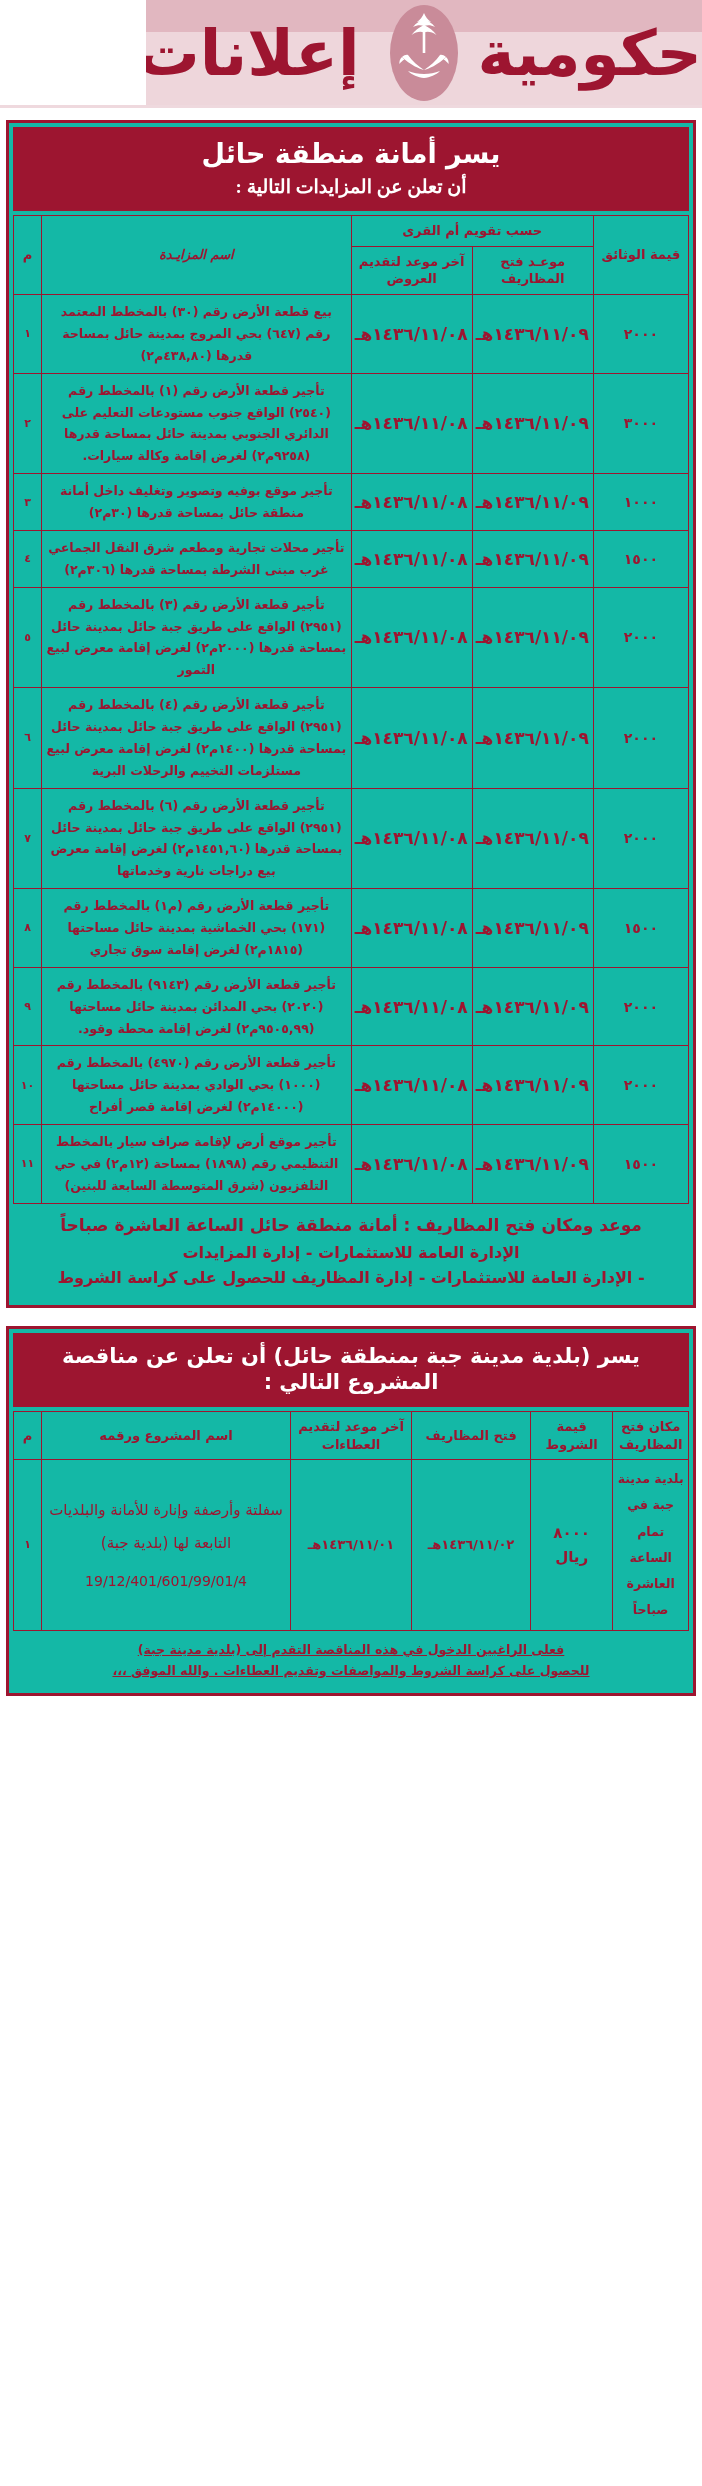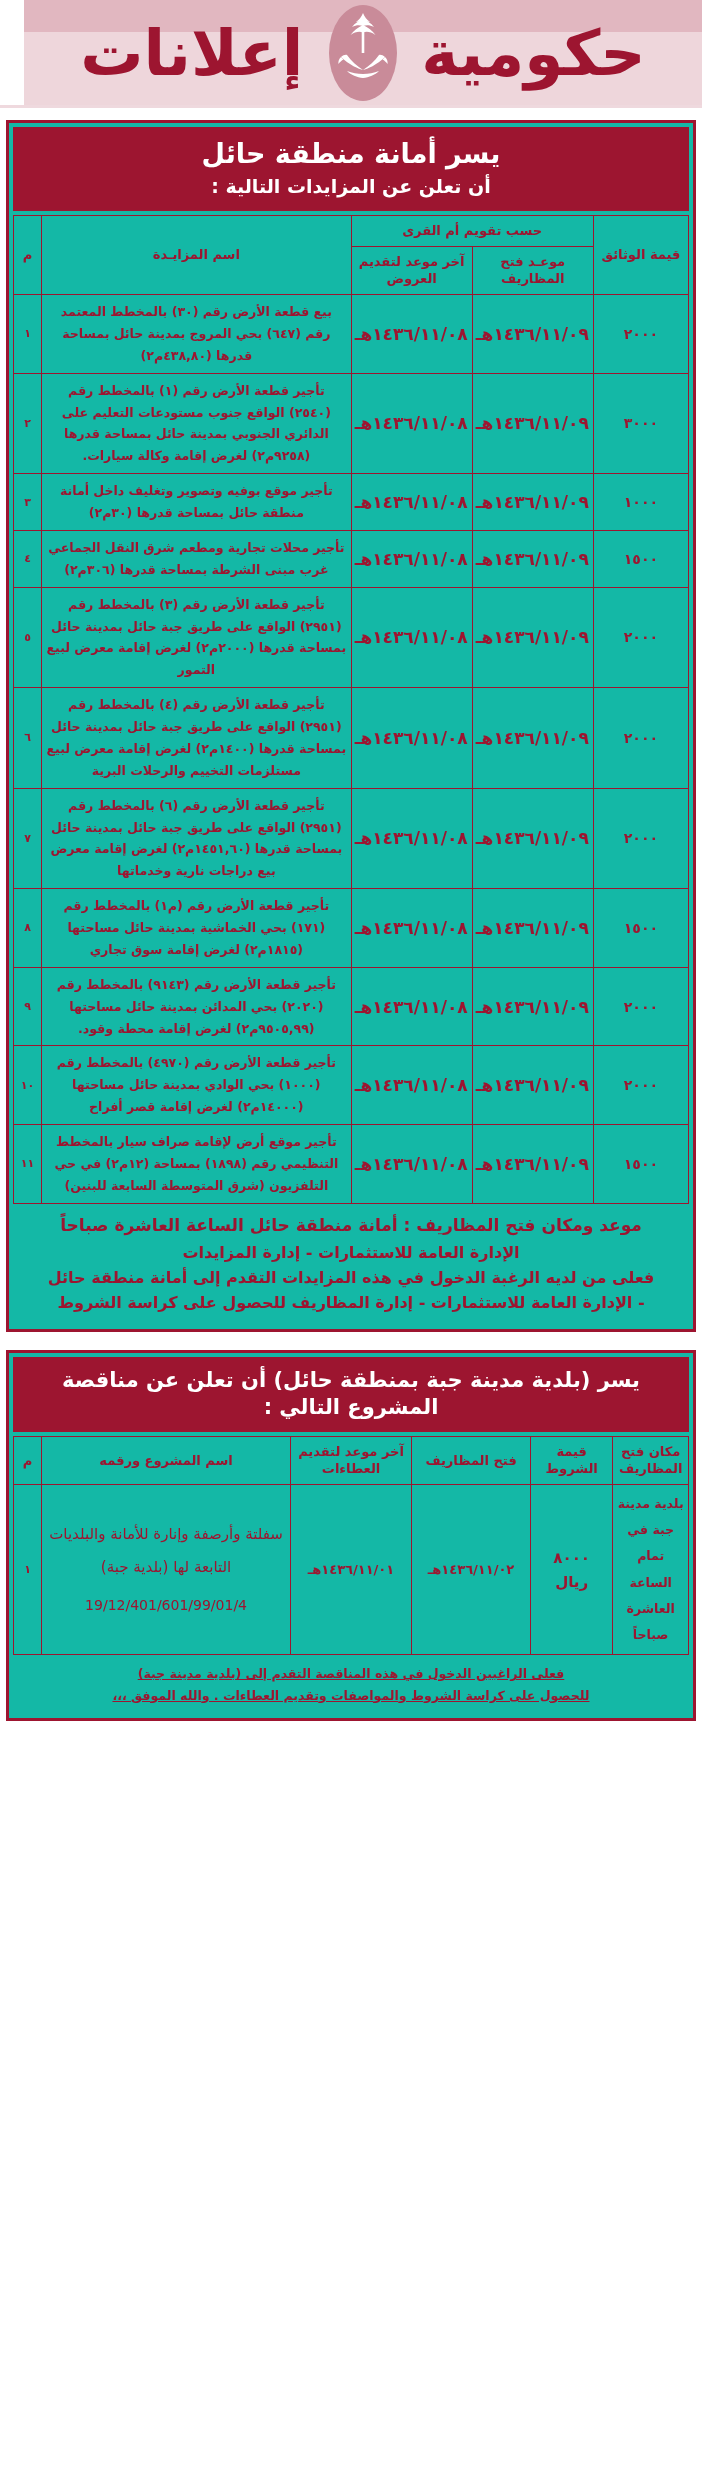--- a/index.html
+++ b/index.html
@@ -13,21 +13,21 @@
     font-family: "DejaVu Sans", "Liberation Sans", sans-serif;
     color: #9d1530;
     direction: rtl;
   }
   .page { width: 702px; position: relative; }
 
   
   .masthead {
     position: relative;
     height: 105px;
-    width: 678px;
+    width: 556px;
     overflow: hidden;
     background: #ffffff;
   }
   .masthead .band-top {
     position: absolute; left: 0; right: 0; top: 0; height: 32px;
     background: #e1b7c0;
   }
   .masthead .band-mid {
     position: absolute; left: 0; right: 0; top: 32px; height: 77px;
     background: #eed6db;
@@ -70,21 +70,21 @@
     background: #9d1530;
     color: #ffffff;
     text-align: center;
     padding: 10px 8px 12px 8px;
   }
   .banner .line1 {
     font-size: 27px; font-weight: bold; line-height: 1.25;
     letter-spacing: 0.5px;
   }
   .banner .line2 {
-    font-size: 19px; font-weight: bold; line-height: 1.35; margin-top: 3px;
+    font-size: 19px; font-weight: bold; line-height: 1.35; margin-top: 3px; font-family: Liberation Serif, serif;
   }
   .banner.single .line1 { font-size: 21px; }
 
   
   table.bidtable {
     width: 100%;
     border-collapse: collapse;
     table-layout: fixed;
     margin-top: 4px;
   }
@@ -94,21 +94,21 @@
     text-align: center;
     vertical-align: middle;
     padding: 6px 4px;
   }
   table.bidtable th {
     font-weight: bold;
     font-size: 13px;
     line-height: 1.35;
     margin-top: 43px;
   }
-  th.th-name { font-size: 17px; letter-spacing: 1px; }
+  th.th-name { font-size: 17px; letter-spacing: 1px; font-style: italic; }
   th.th-group { font-size: 16px; }
   th.th-num { font-size: 11px; }
   td.c-num { font-size: 11px; font-weight: bold; width: 26px; }
   td.c-name {
     font-size: 12.5px;
     font-weight: bold;
     line-height: 1.75;
     text-align: center;
     padding: 10px 8px;
   }
@@ -295,21 +295,20 @@
           <td class="c-date">١٤٣٦/١١/٠٨هـ</td>
           <td class="c-name">تأجير موقع أرض لإقامة صراف سيار بالمخطط التنظيمي رقم (١٨٩٨) بمساحة (١٢م٢) في حي التلفزيون (شرق المتوسطة السابعة للبنين)</td>
           <td class="c-num">١١</td>
         </tr>
       </tbody>
     </table>
 
     <div class="note">
       <div class="n-strong">موعد ومكان فتح المظاريف : أمانة منطقة حائل الساعة العاشرة صباحاً</div>
       <div class="n-line">الإدارة العامة للاستثمارات - إدارة المزايدات</div>
-      <div class="n-line">فعلى من لديه الرغبة الدخول في هذه المزايدات التقدم إلى أمانة منطقة حائل</div>
       <div class="n-line">- الإدارة العامة للاستثمارات - إدارة المظاريف للحصول على كراسة الشروط</div>
     </div>
 
   </div>
 
   <div class="spacer-6"></div>
 
   <div class="frame">
 
     <div class="banner single">

